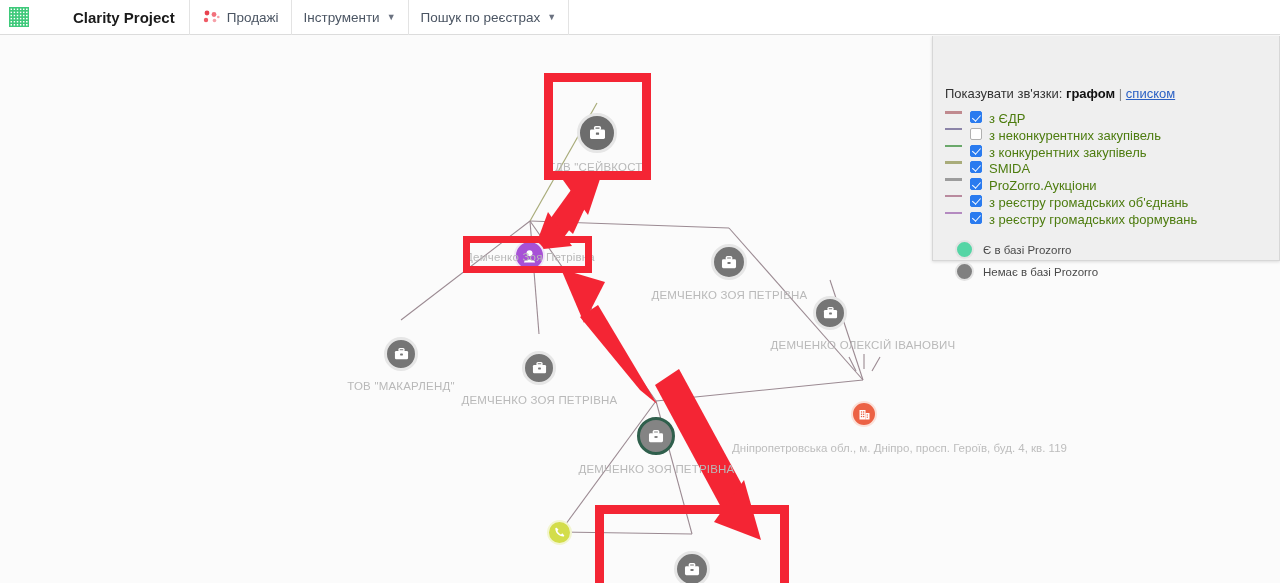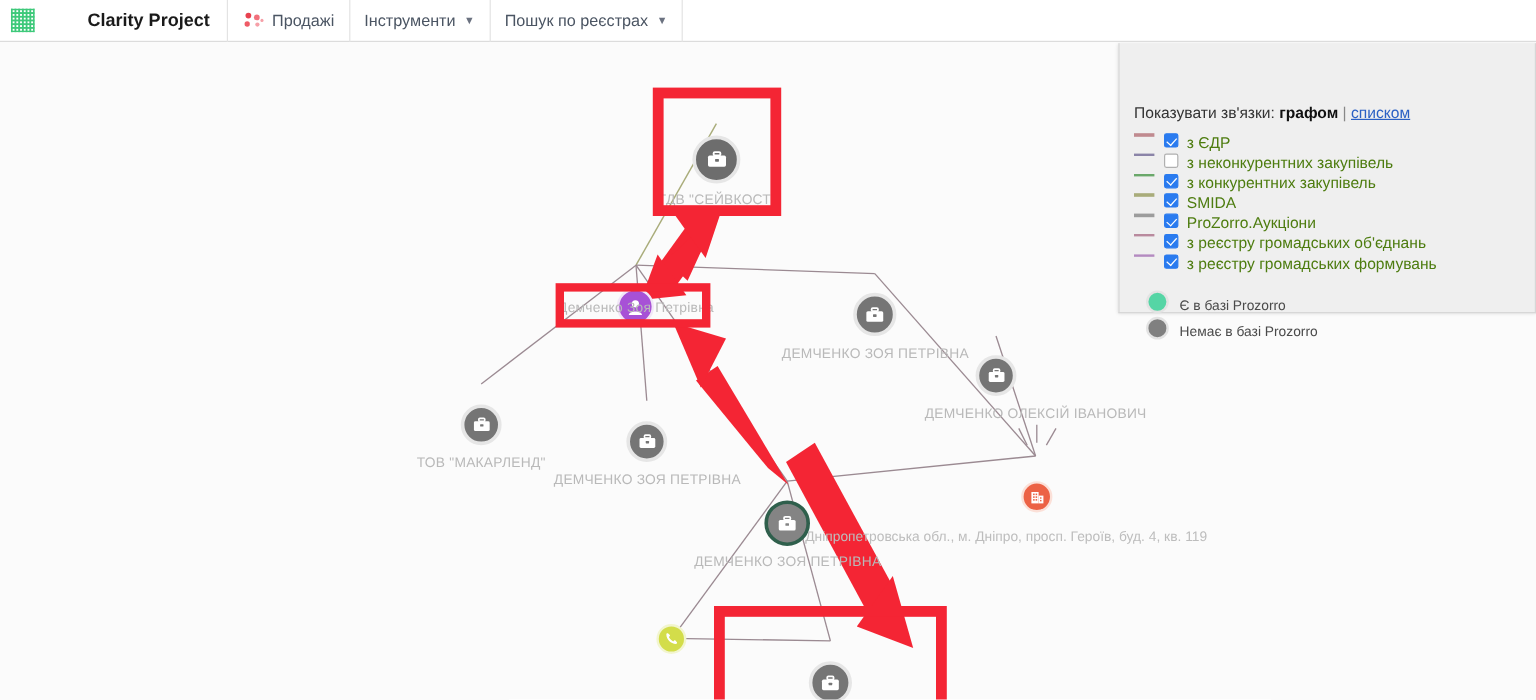--- a/index.html
+++ b/index.html
@@ -136,21 +136,21 @@
     content: "";
     position: absolute;
     left: 3px; top: 0.5px;
     width: 3.5px; height: 7px;
     border: solid #fff;
     border-width: 0 1.8px 1.8px 0;
     transform: rotate(42deg);
   }
   .legend-sub { margin-top: 10px; }
   .legend-srow {
-    display: flex; align-items: flex-end;
+    display: flex; align-items: center;
     height: 22px; font-size: 11.5px; color: #4a4a4a;
   }
   .dot {
     width: 19px; height: 19px; border-radius: 50%;
     margin-right: 9px; margin-left: 10px; flex: none;
     border: 2px solid #e3e3e3;
   }
 </style>
 </head>
 <body>
@@ -317,21 +317,21 @@
             <rect x="2.9" y="3.3" width="1.3" height="1.3" fill="#ec6245"></rect>
             <rect x="5" y="3.3" width="1.3" height="1.3" fill="#ec6245"></rect>
             <rect x="2.9" y="5.6" width="1.3" height="1.3" fill="#ec6245"></rect>
             <rect x="5" y="5.6" width="1.3" height="1.3" fill="#ec6245"></rect>
             <rect x="2.9" y="7.9" width="1.3" height="1.3" fill="#ec6245"></rect>
             <rect x="5" y="7.9" width="1.3" height="1.3" fill="#ec6245"></rect>
             <rect x="8.7" y="6.4" width="1.2" height="1.2" fill="#ec6245"></rect>
             <rect x="8.7" y="8.6" width="1.2" height="1.2" fill="#ec6245"></rect>
           </svg>
       </div>
-      <div class="addr-label" style="left:671px; top:407px;text-align:right;">Дніпропетровська обл., м. Дніпро, просп. Героїв, буд. 4, кв. 119</div>
+      <div class="addr-label" style="left:732px; top:407px;text-align:right;">Дніпропетровська обл., м. Дніпро, просп. Героїв, буд. 4, кв. 119</div>
     </div>
 
     <div class="node">
       <div class="node-circle" style="left:674px; top:516px; width:36px; height:36px; background:#757575; border:3px solid #e6e6e6;">
         <svg width="16" height="15" viewBox="0 0 17 16">
             <rect x="1" y="4.6" width="15" height="9.4" rx="1.4" fill="#fff"></rect>
             <rect x="5.7" y="1.8" width="5.6" height="2.8" rx="1" fill="none" stroke="#fff" stroke-width="1.6"></rect>
             <rect x="6.9" y="7.4" width="3.2" height="2.3" rx=".5" fill="#757575"></rect>
           </svg>
       </div>

